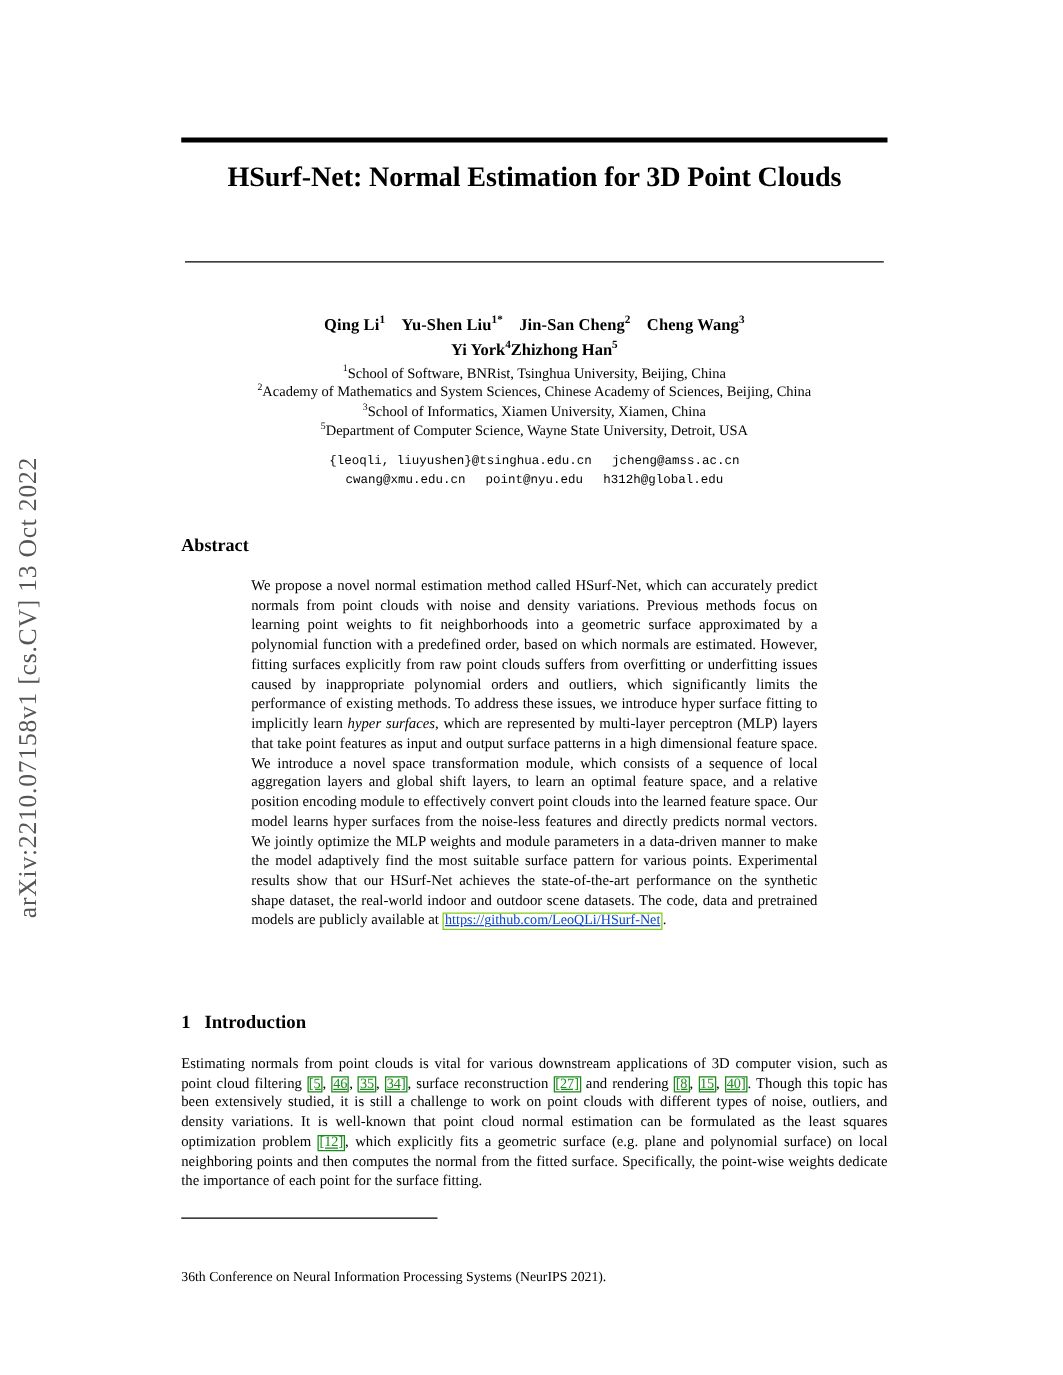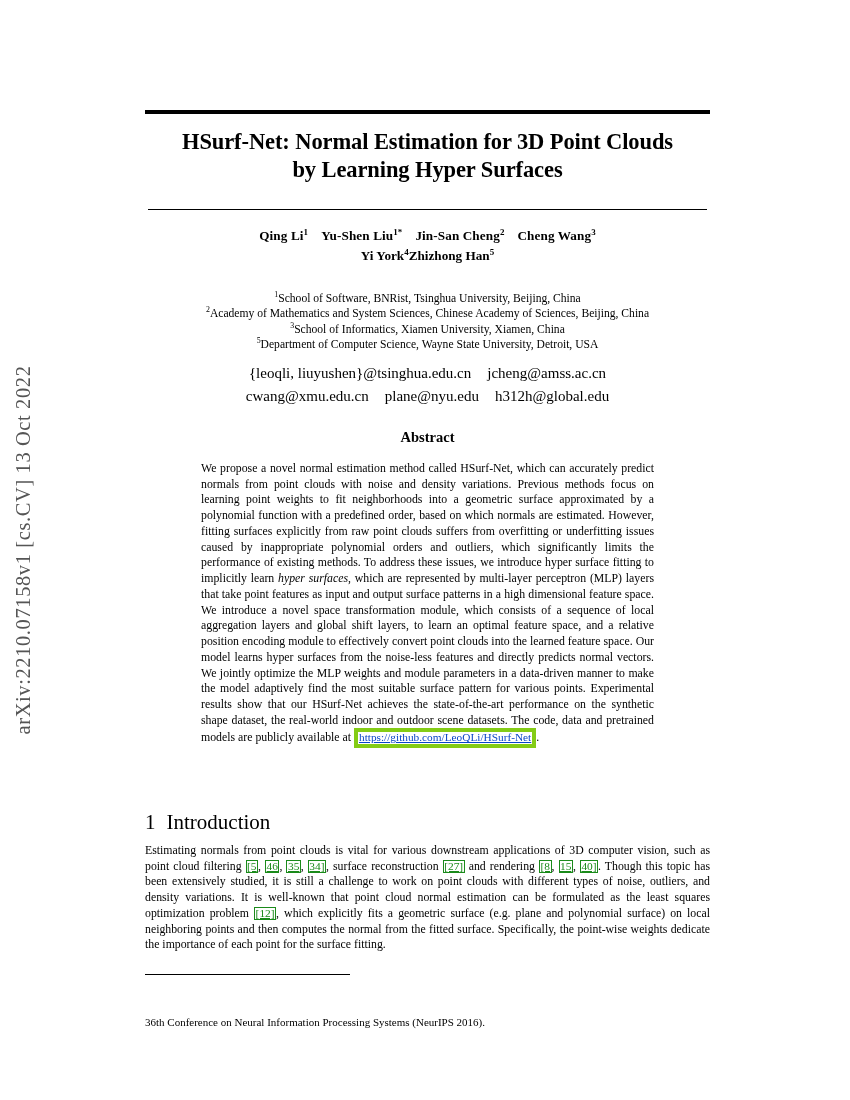--- a/index.html
+++ b/index.html
@@ -65,21 +65,21 @@
     position: absolute;
     left: 3px;
     top: 209px;
     width: 559px;
     height: 1px;
     background: #000000;
   }
   .authors {
     position: absolute;
     left: 0;
-    top: 228px;
+    top: 252px;
     width: 565px;
     text-align: center;
   }
   .authors .line1 {
     font-size: 13.2px;
     font-weight: bold;
     letter-spacing: 0.1px;
   }
   .authors .line2 {
     font-size: 13.2px;
@@ -96,61 +96,60 @@
     text-align: center;
     font-size: 11.6px;
     line-height: 1.32;
   }
   .emails {
     position: absolute;
     left: 0;
     top: 362px;
     width: 565px;
     text-align: center;
-    font-family: Liberation Serif, serif;
-    font-size: 15px;
+    font-family: Liberation Mono, monospace;
+    font-size: 10px;
     line-height: 1.5;
   }
   .emails .mgap { display: inline-block; width: 16px; }
   .abstract-head {
     position: absolute;
     left: 0;
     top: 429px;
     width: 565px;
-    text-align: center;
     font-size: 14.5px;
     font-weight: bold;
   }
   .abstract-body {
     position: absolute;
     left: 56px;
     top: 461px;
     width: 453px;
     font-size: 11.8px;
     line-height: 1.335;
     text-align: justify;
     text-justify: inter-word;
     hyphens: manual;
   }
   .abstract-body i { }
   .url-box {
     display: inline-block;
-    border: 4px solid #84cc16;
+    border: 1px solid #84cc16;
     color: #0a46c8;
     text-decoration: underline;
     font-size: 11.3px;
     line-height: 1.05;
     padding: 0 1px;
   }
   .section-head {
     position: absolute;
     left: 0;
     top: 810px;
-    font-size: 21px;
-    font-weight: normal;
+    font-size: 15px;
+    font-weight: bold;
     text-align: right;
   }
   .section-head .num { margin-right: 11px; }
   .intro-body {
     position: absolute;
     left: 0;
     top: 843px;
     width: 565px;
     font-size: 11.8px;
     line-height: 1.335;
@@ -193,21 +192,20 @@
 <div class="page">
 
   <div class="arxiv-stamp">arXiv:2210.07158v1  [cs.CV]  13 Oct 2022</div>
 
   <div class="content">
 
     <div class="top-rule"></div>
 
     <div class="title">
       <div>HSurf-Net: Normal Estimation for 3D Point Clouds</div>
-      <div>by Learning Hyper Surfaces</div>
     </div>
 
     <div class="title-rule"></div>
 
     <div class="authors">
       <div class="line1">
         <span>Qing Li</span><sup>1</sup><span class="gap"></span><span>Yu-Shen Liu</span><sup>1*</sup><span class="gap"></span><span>Jin-San Cheng</span><sup>2</sup><span class="gap"></span><span>Cheng Wang</span><sup>3</sup>
       </div>
       <div class="line2">
         <span>Yi York</span><sup>4</sup><span class="gap"></span><span>Zhizhong Han</span><sup>5</sup>
@@ -216,29 +214,29 @@
 
     <div class="affil">
       <div><sup>1</sup><span>School of Software, BNRist, Tsinghua University, Beijing, China</span></div>
       <div><sup>2</sup><span>Academy of Mathematics and System Sciences, Chinese Academy of Sciences, Beijing, China</span></div>
       <div><sup>3</sup><span>School of Informatics, Xiamen University, Xiamen, China</span></div>
       <div><sup>5</sup><span>Department of Computer Science, Wayne State University, Detroit, USA</span></div>
     </div>
 
     <div class="emails">
       <div><span>{leoqli, liuyushen}@tsinghua.edu.cn</span><span class="mgap"></span><span>jcheng@amss.ac.cn</span></div>
-      <div><span>cwang@xmu.edu.cn</span><span class="mgap"></span><span>plane@nyu.edu</span><span class="mgap"></span><span>h312h@global.edu</span></div>
+      <div><span>cwang@xmu.edu.cn</span><span class="mgap"></span><span>point@nyu.edu</span><span class="mgap"></span><span>h312h@global.edu</span></div>
     </div>
 
     <div class="abstract-head">Abstract</div>
 
     <div class="abstract-body"><span>We propose a novel normal estimation method called HSurf-Net, which can accurately predict normals from point clouds with noise and density variations. Previous methods focus on learning point weights to fit neighborhoods into a geometric surface approximated by a polynomial function with a predefined order, based on which normals are estimated. However, fitting surfaces explicitly from raw point clouds suffers from overfitting or underfitting issues caused by inappropriate polynomial orders and outliers, which significantly limits the performance of existing methods. To address these issues, we introduce hyper surface fitting to implicitly learn </span><i>hyper surfaces</i><span>, which are represented by multi-layer perceptron (MLP) layers that take point features as input and output surface patterns in a high dimensional feature space. We introduce a novel space transformation module, which consists of a sequence of local aggregation layers and global shift layers, to learn an optimal feature space, and a relative position encoding module to effectively convert point clouds into the learned feature space. Our model learns hyper surfaces from the noise-less features and directly predicts normal vectors. We jointly optimize the MLP weights and module parameters in a data-driven manner to make the model adaptively find the most suitable surface pattern for various points. Experimental results show that our HSurf-Net achieves the state-of-the-art performance on the synthetic shape dataset, the real-world indoor and outdoor scene datasets. The code, data and pretrained models are publicly available at </span><a class="url-box" href="#">https://github.com/LeoQLi/HSurf-Net</a><span>.</span></div>
 
     <div class="section-head"><span class="num">1</span><span>Introduction</span></div>
 
     <div class="intro-body"><span>Estimating normals from point clouds is vital for various downstream applications of 3D computer vision, such as point cloud filtering </span><a class="cite" href="#">[5</a>, <a class="cite" href="#">46</a>, <a class="cite" href="#">35</a>, <a class="cite" href="#">34]</a><span>, surface reconstruction </span><a class="cite" href="#">[27]</a><span> and rendering </span><a class="cite" href="#">[8</a>, <a class="cite" href="#">15</a>, <a class="cite" href="#">40]</a><span>. Though this topic has been extensively studied, it is still a challenge to work on point clouds with different types of noise, outliers, and density variations. It is well-known that point cloud normal estimation can be formulated as the least squares optimization problem </span><a class="cite" href="#">[12]</a><span>, which explicitly fits a geometric surface (e.g. plane and polynomial surface) on local neighboring points and then computes the normal from the fitted surface. Specifically, the point-wise weights dedicate the importance of each point for the surface fitting.</span></div>
 
     <div class="footnote-rule"></div>
 
-    <div class="conference">36th Conference on Neural Information Processing Systems (NeurIPS 2016).</div>
+    <div class="conference">36th Conference on Neural Information Processing Systems (NeurIPS 2021).</div>
 
   </div>
 </div>
 
 </body></html>

